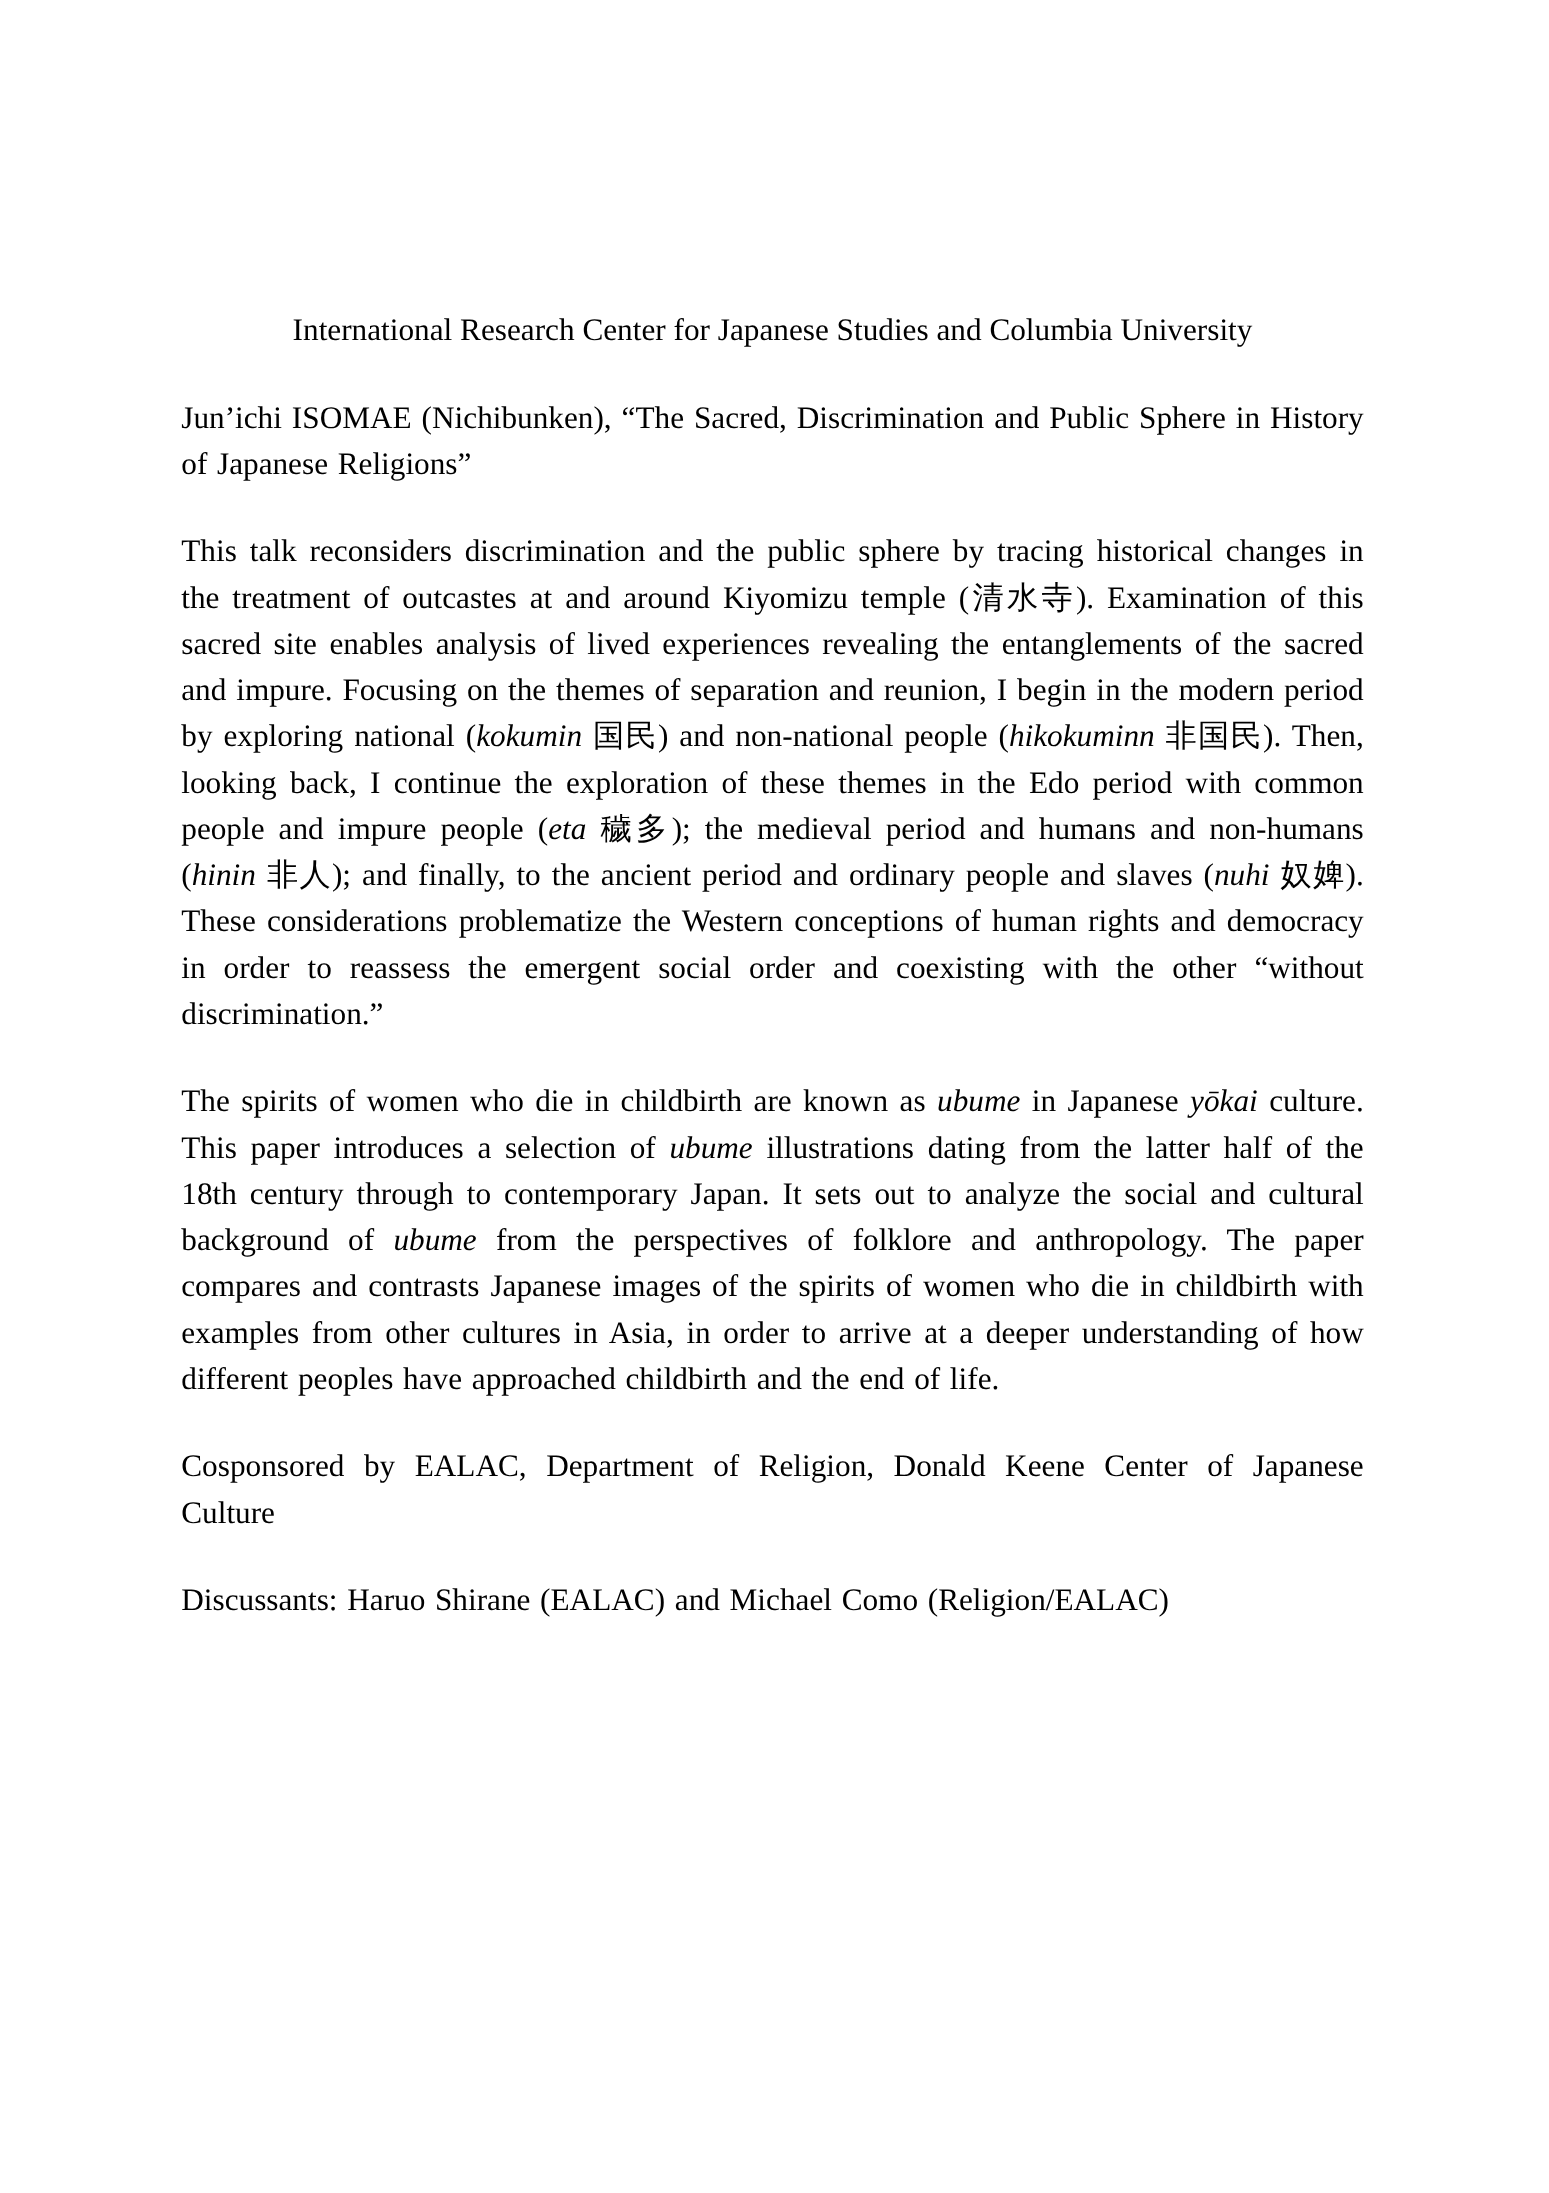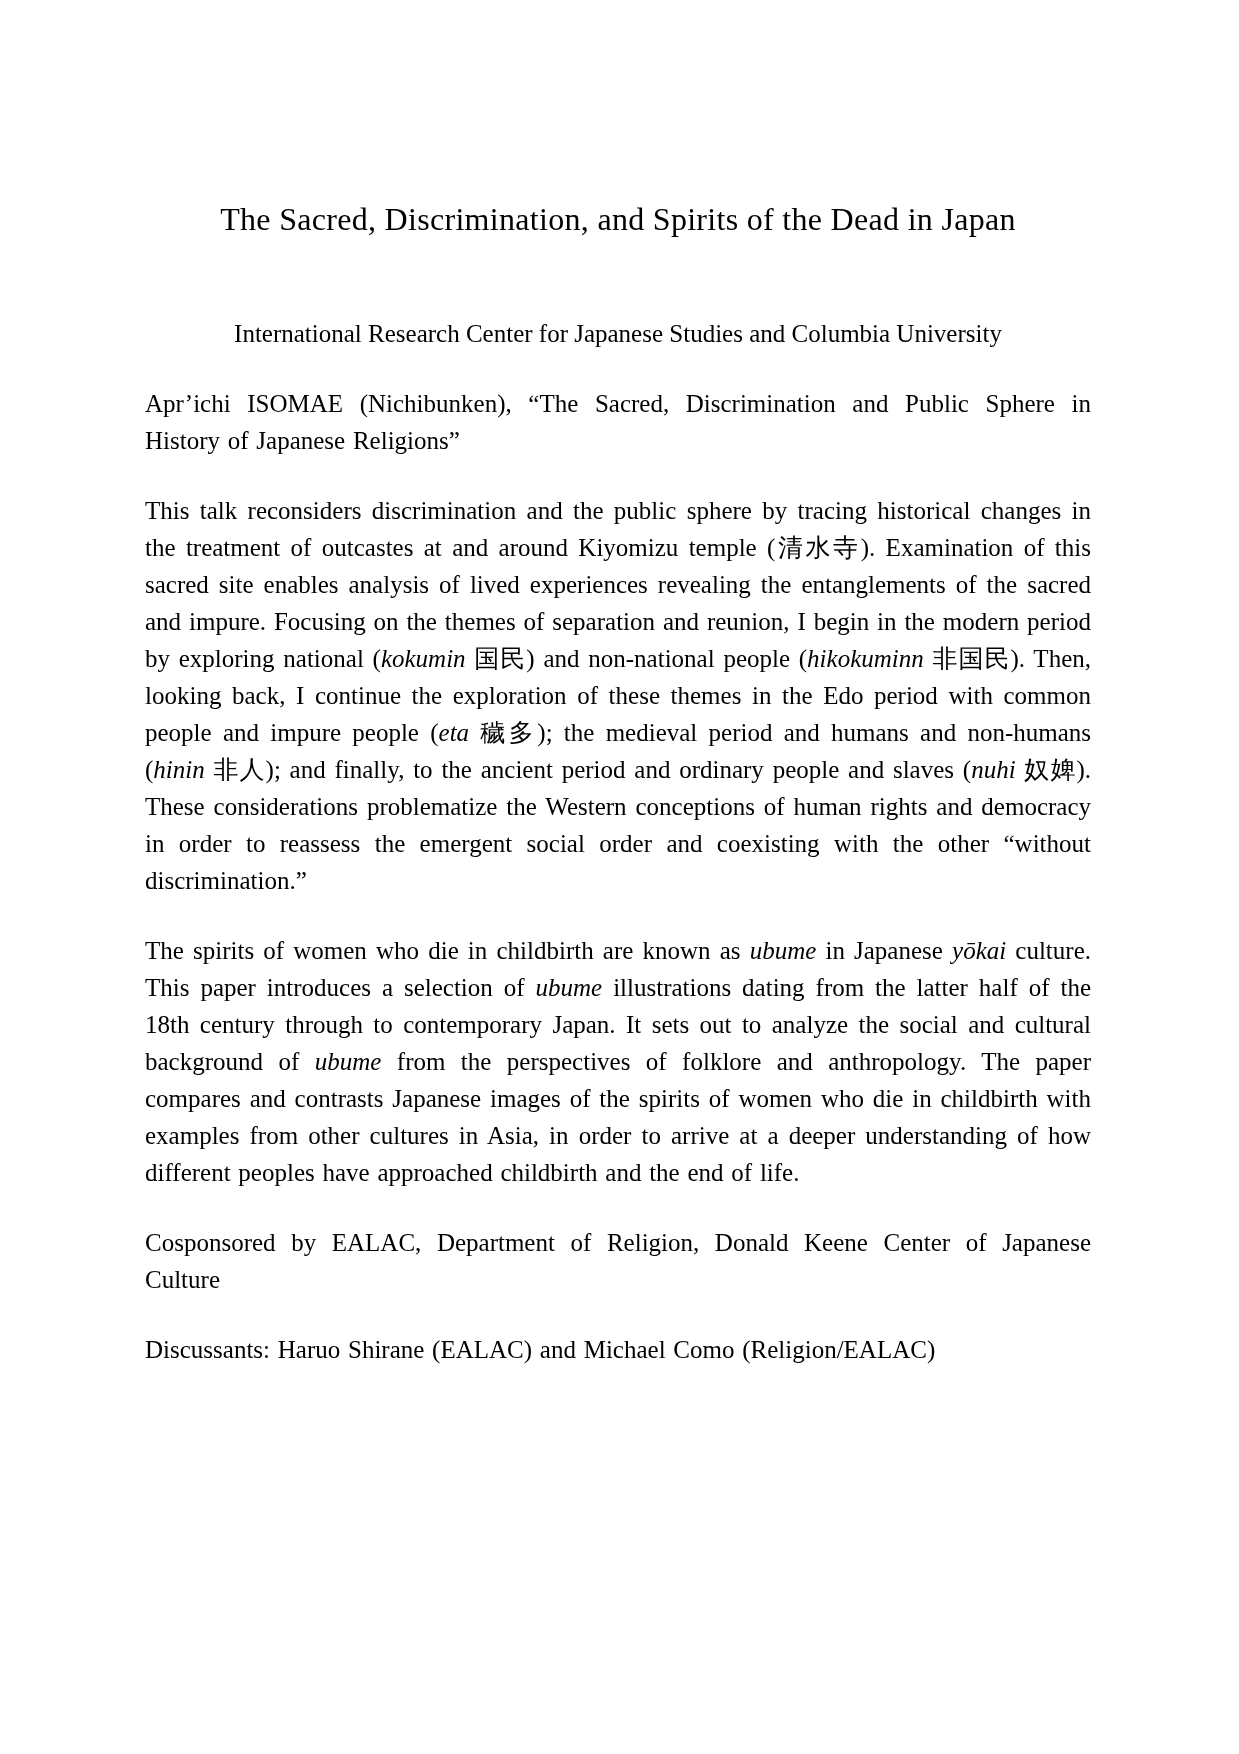--- a/index.html
+++ b/index.html
@@ -23,47 +23,46 @@
     font-weight: normal;
     line-height: 42px;
     text-align: center;
     margin: 0;
     letter-spacing: 0.3px;
   }
   .subtitle {
     font-size: 25px;
     line-height: 37px;
     text-align: center;
-    margin: 75px 0 0 0;
+    margin: 48px 0 0 0;
   }
   .block {
     font-size: 25px;
     line-height: 37px;
     text-align: justify;
     margin: 33px 0 0 0;
     word-spacing: 1.5px;
   }
   .block.first-after-subtitle {
     margin-top: 38px;
   }
   .block i {
     font-style: italic;
   }
 </style>
 </head>
 <body>
 
 <div class="page">
 
-  <h1 class="title">The Sacred, Discrimination, and Spirits of the Dead in Japan</h1>
 
   <p class="subtitle">International Research Center for Japanese Studies and Columbia University</p>
 
 
-  <p class="block">Apr’ichi ISOMAE (Nichibunken), “The Sacred, Discrimination and Public Sphere in History of Japanese Religions”</p>
+  <p class="block">Jun’ichi ISOMAE (Nichibunken), “The Sacred, Discrimination and Public Sphere in History of Japanese Religions”</p>
 
   <p class="block"><span>This talk reconsiders discrimination and the public sphere by tracing historical changes in the treatment of outcastes at and around Kiyomizu temple (清水寺). Examination of this sacred site enables analysis of lived experiences revealing the entanglements of the sacred and impure. Focusing on the themes of separation and reunion, I begin in the modern period by exploring national (</span><i>kokumin</i><span> 国民) and non-national people (</span><i>hikokuminn</i><span> 非国民). Then, looking back, I continue the exploration of these themes in the Edo period with common people and impure people (</span><i>eta</i><span> 穢多); the medieval period and humans and non-humans (</span><i>hinin</i><span> 非人); and finally, to the ancient period and ordinary people and slaves (</span><i>nuhi</i><span> 奴婢). These considerations problematize the Western conceptions of human rights and democracy in order to reassess the emergent social order and coexisting with the other “without discrimination.”</span></p>
 
 
   <p class="block"><span>The spirits of women who die in childbirth are known as </span><i>ubume</i><span> in Japanese </span><i>yōkai</i><span> culture. This paper introduces a selection of </span><i>ubume</i><span> illustrations dating from the latter half of the 18th century through to contemporary Japan. It sets out to analyze the social and cultural background of </span><i>ubume</i><span> from the perspectives of folklore and anthropology. The paper compares and contrasts Japanese images of the spirits of women who die in childbirth with examples from other cultures in Asia, in order to arrive at a deeper understanding of how different peoples have approached childbirth and the end of life.</span></p>
 
   <p class="block">Cosponsored by EALAC, Department of Religion, Donald Keene Center of Japanese Culture</p>
 
   <p class="block">Discussants: Haruo Shirane (EALAC) and Michael Como (Religion/EALAC)</p>
 

